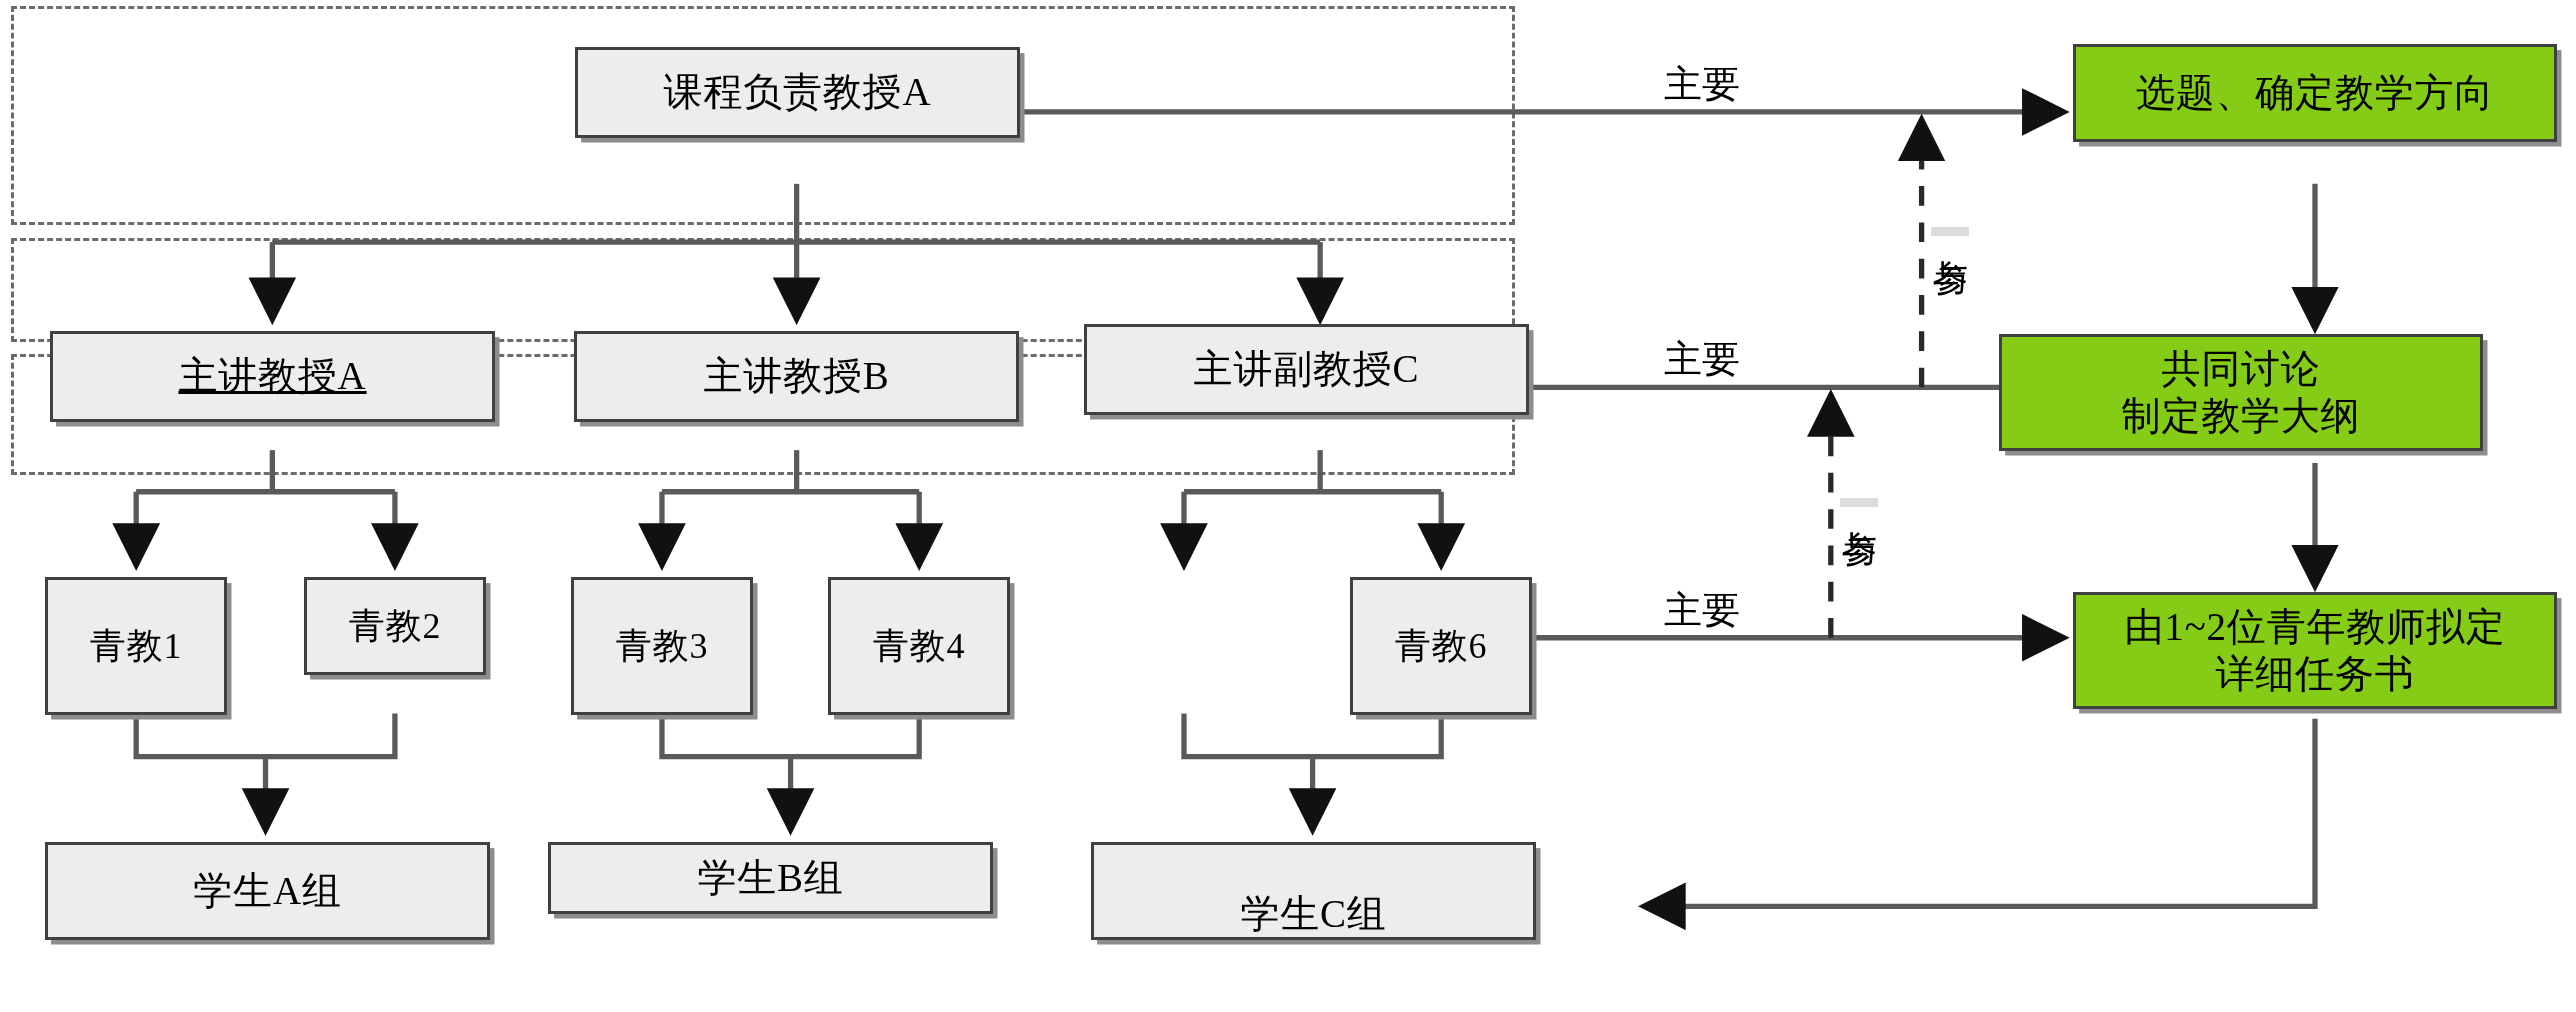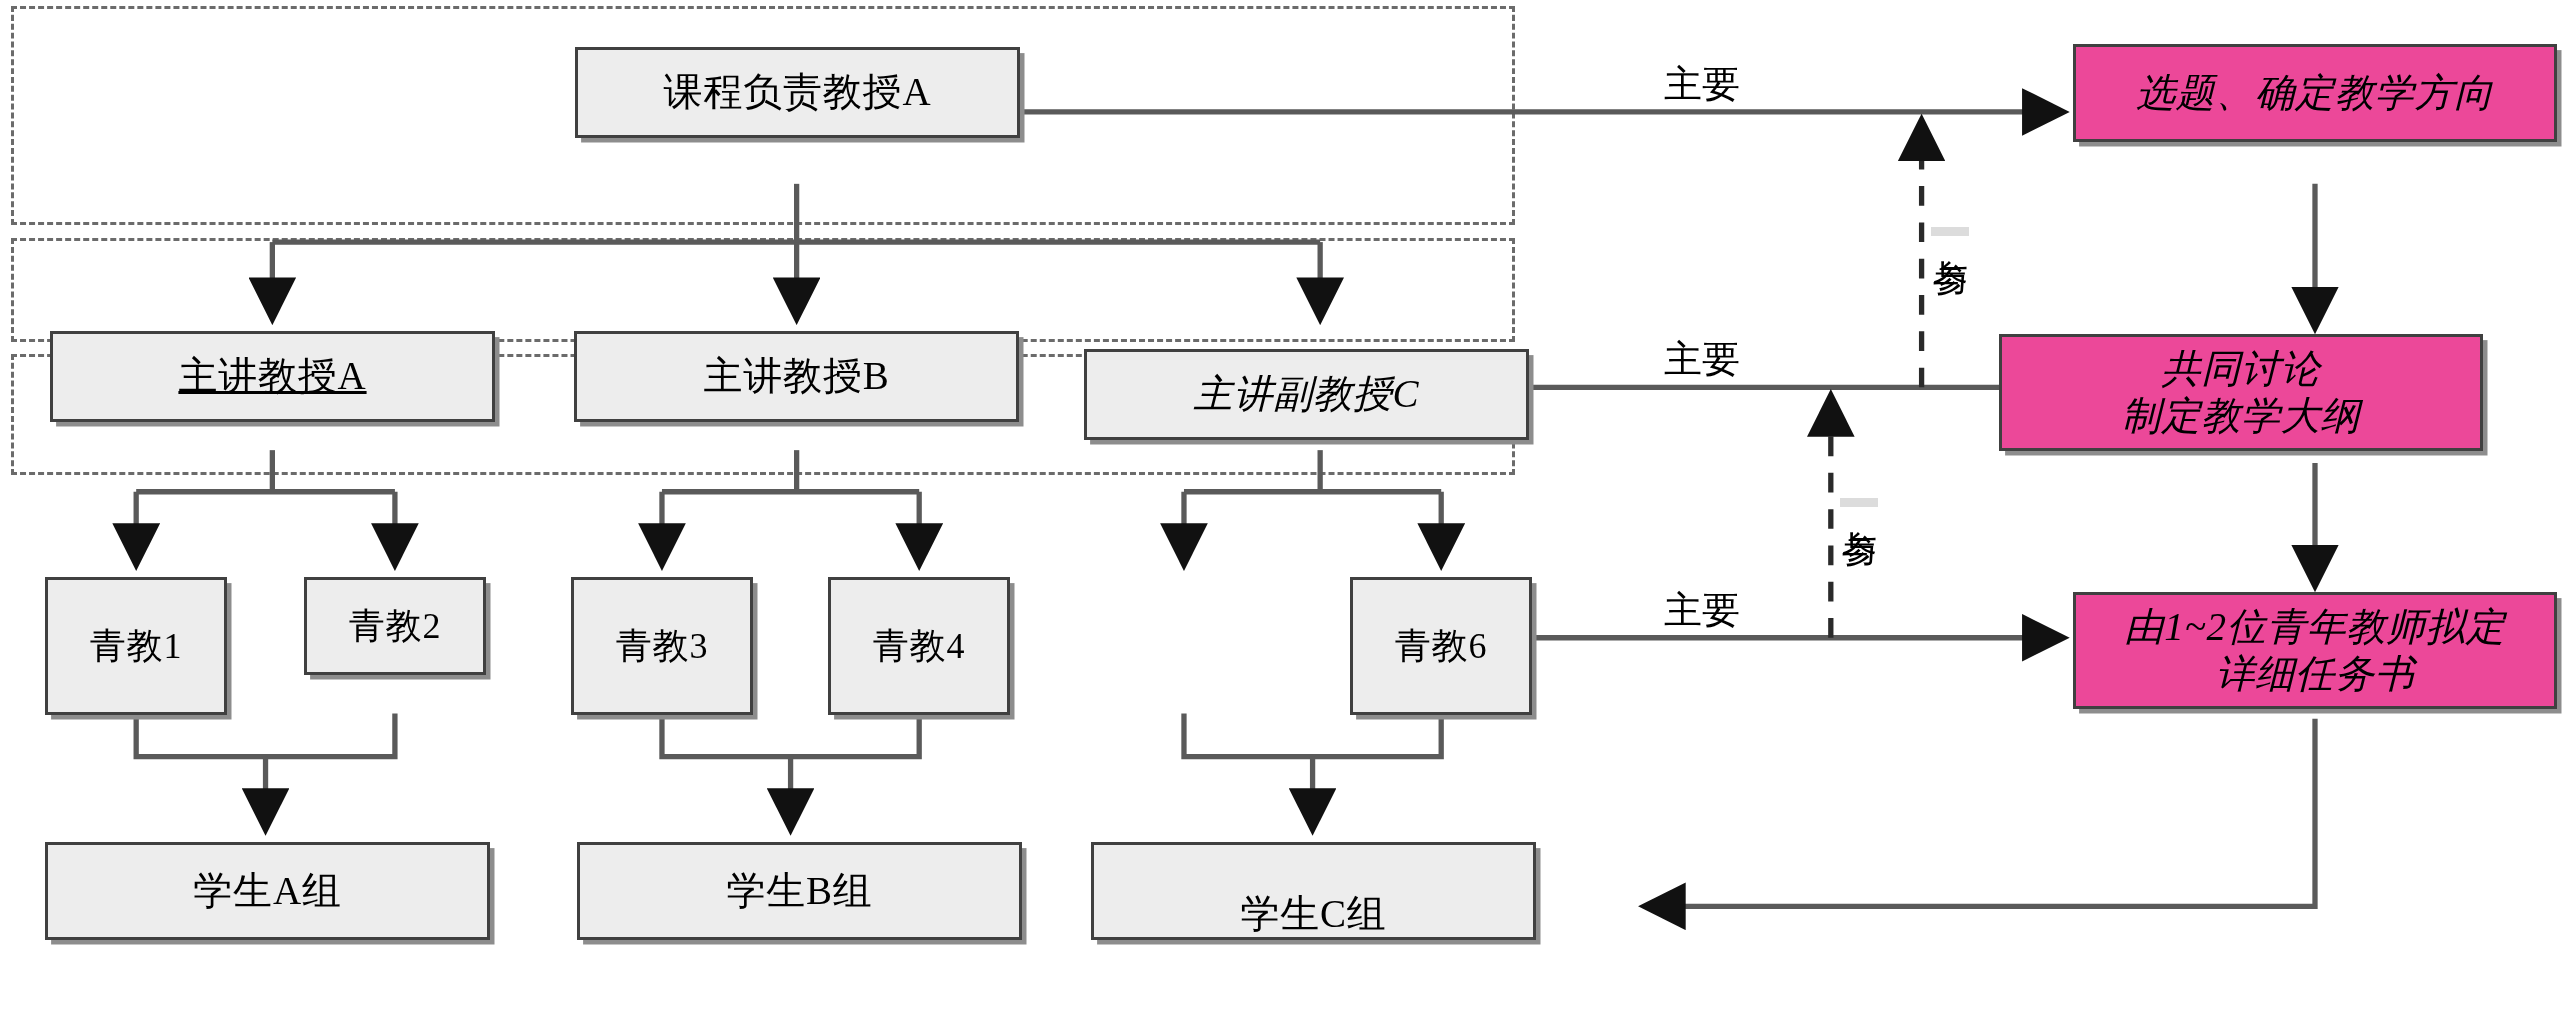--- a/index.html
+++ b/index.html
@@ -7,21 +7,21 @@
   #stage{position:relative;width:2576px;height:1013px;background:#fff;overflow:hidden;}
   svg#wires{position:absolute;left:0;top:0;width:2576px;height:1013px;}
 
   .grp{position:absolute;border:3px dashed #6b6b6b;box-sizing:border-box;background:transparent;}
 
   .node{position:absolute;box-sizing:border-box;display:flex;align-items:center;
         justify-content:center;text-align:center;line-height:1.18;
         border:3px solid #404040;background:#ededed;
         box-shadow:5.3px 5.3px 0 -0.8px #8d8d8d;
         font-size:39px;color:#000;letter-spacing:0.8px;}
-  .node.white{background:#ec4899;font-style:italic;}
+  .node.white{background:#84cc16;}
   .node.sm{font-size:36px;}
   .node .txt{white-space:pre-line;padding:0 6px;}
 
   .edge-label{position:absolute;font-size:38px;color:#000;white-space:nowrap;}
   .edge-label.vert{writing-mode:vertical-rl;text-orientation:upright;
         background:#dcdcdc;padding:4.5px 1.5px;font-size:35px;line-height:1;}
 </style>
 </head>
 <body>
 
@@ -88,21 +88,21 @@
   <div class="node" style="left:575px;top:47px;width:445px;height:91px;">
     <span class="txt">课程负责教授A</span>
   </div>
 
   <div class="node" style="left:50px;top:331px;width:445px;height:91px;text-decoration:underline;">
     <span class="txt">主讲教授A</span>
   </div>
   <div class="node" style="left:574px;top:331px;width:445px;height:91px;">
     <span class="txt">主讲教授B</span>
   </div>
-  <div class="node" style="left:1084px;top:349px;width:445px;height:91px;font-style:italic;">
+  <div class="node" style="left:1084px;top:324px;width:445px;height:91px;">
     <span class="txt">主讲副教授C</span>
   </div>
 
   <div class="node sm" style="left:45px;top:577px;width:182px;height:138px;">
     <span class="txt">青教1</span>
   </div>
   <div class="node sm" style="left:304px;top:577px;width:182px;height:98px;">
     <span class="txt">青教2</span>
   </div>
   <div class="node sm" style="left:571px;top:577px;width:182px;height:138px;">
@@ -111,21 +111,21 @@
   <div class="node sm" style="left:828px;top:577px;width:182px;height:138px;">
     <span class="txt">青教4</span>
   </div>
   <div class="node sm" style="left:1350px;top:577px;width:182px;height:138px;">
     <span class="txt">青教6</span>
   </div>
 
   <div class="node" style="left:45px;top:842px;width:445px;height:98px;">
     <span class="txt">学生A组</span>
   </div>
-  <div class="node" style="left:577px;top:842px;width:445px;height:98px;">
+  <div class="node" style="left:548px;top:842px;width:445px;height:72px;">
     <span class="txt">学生B组</span>
   </div>
   <div class="node" style="left:1091px;top:842px;width:445px;height:98px;align-items:flex-end;">
     <span class="txt">学生C组</span>
   </div>
 
   <div class="node white" style="left:2073px;top:44px;width:484px;height:98px;">
     <span class="txt">选题、确定教学方向</span>
   </div>
   <div class="node white" style="left:1999px;top:334px;width:484px;height:117px;">

